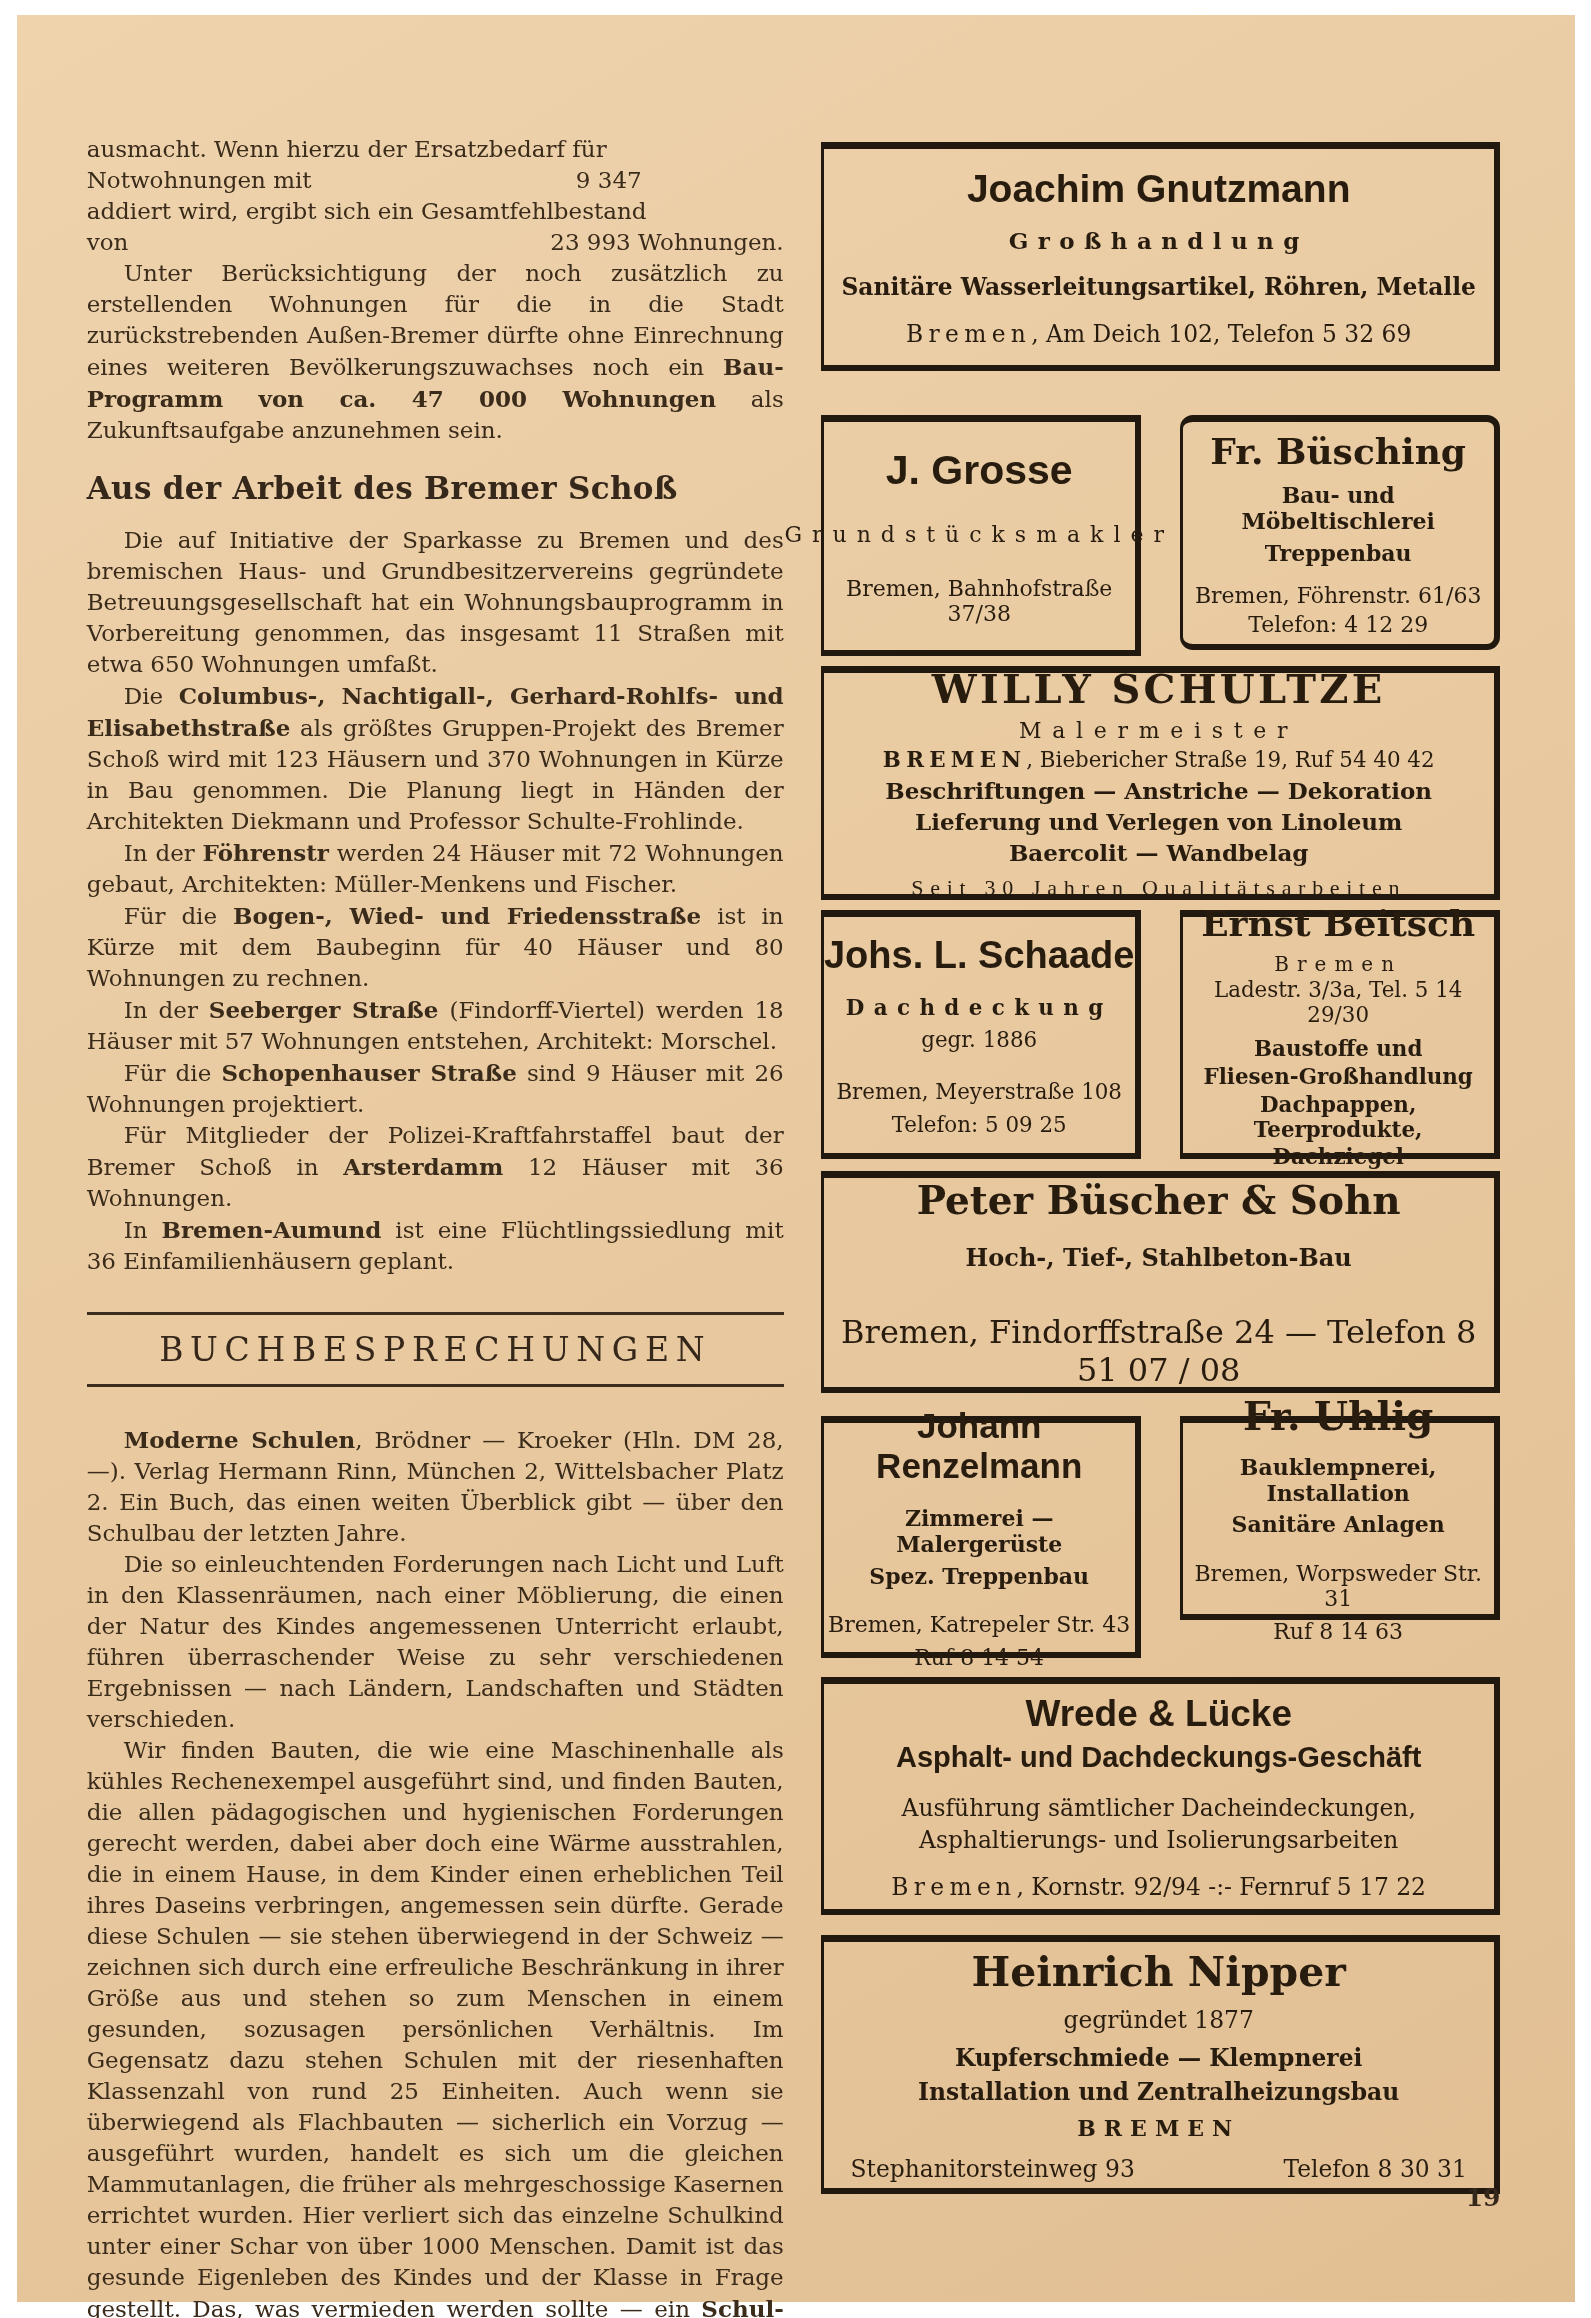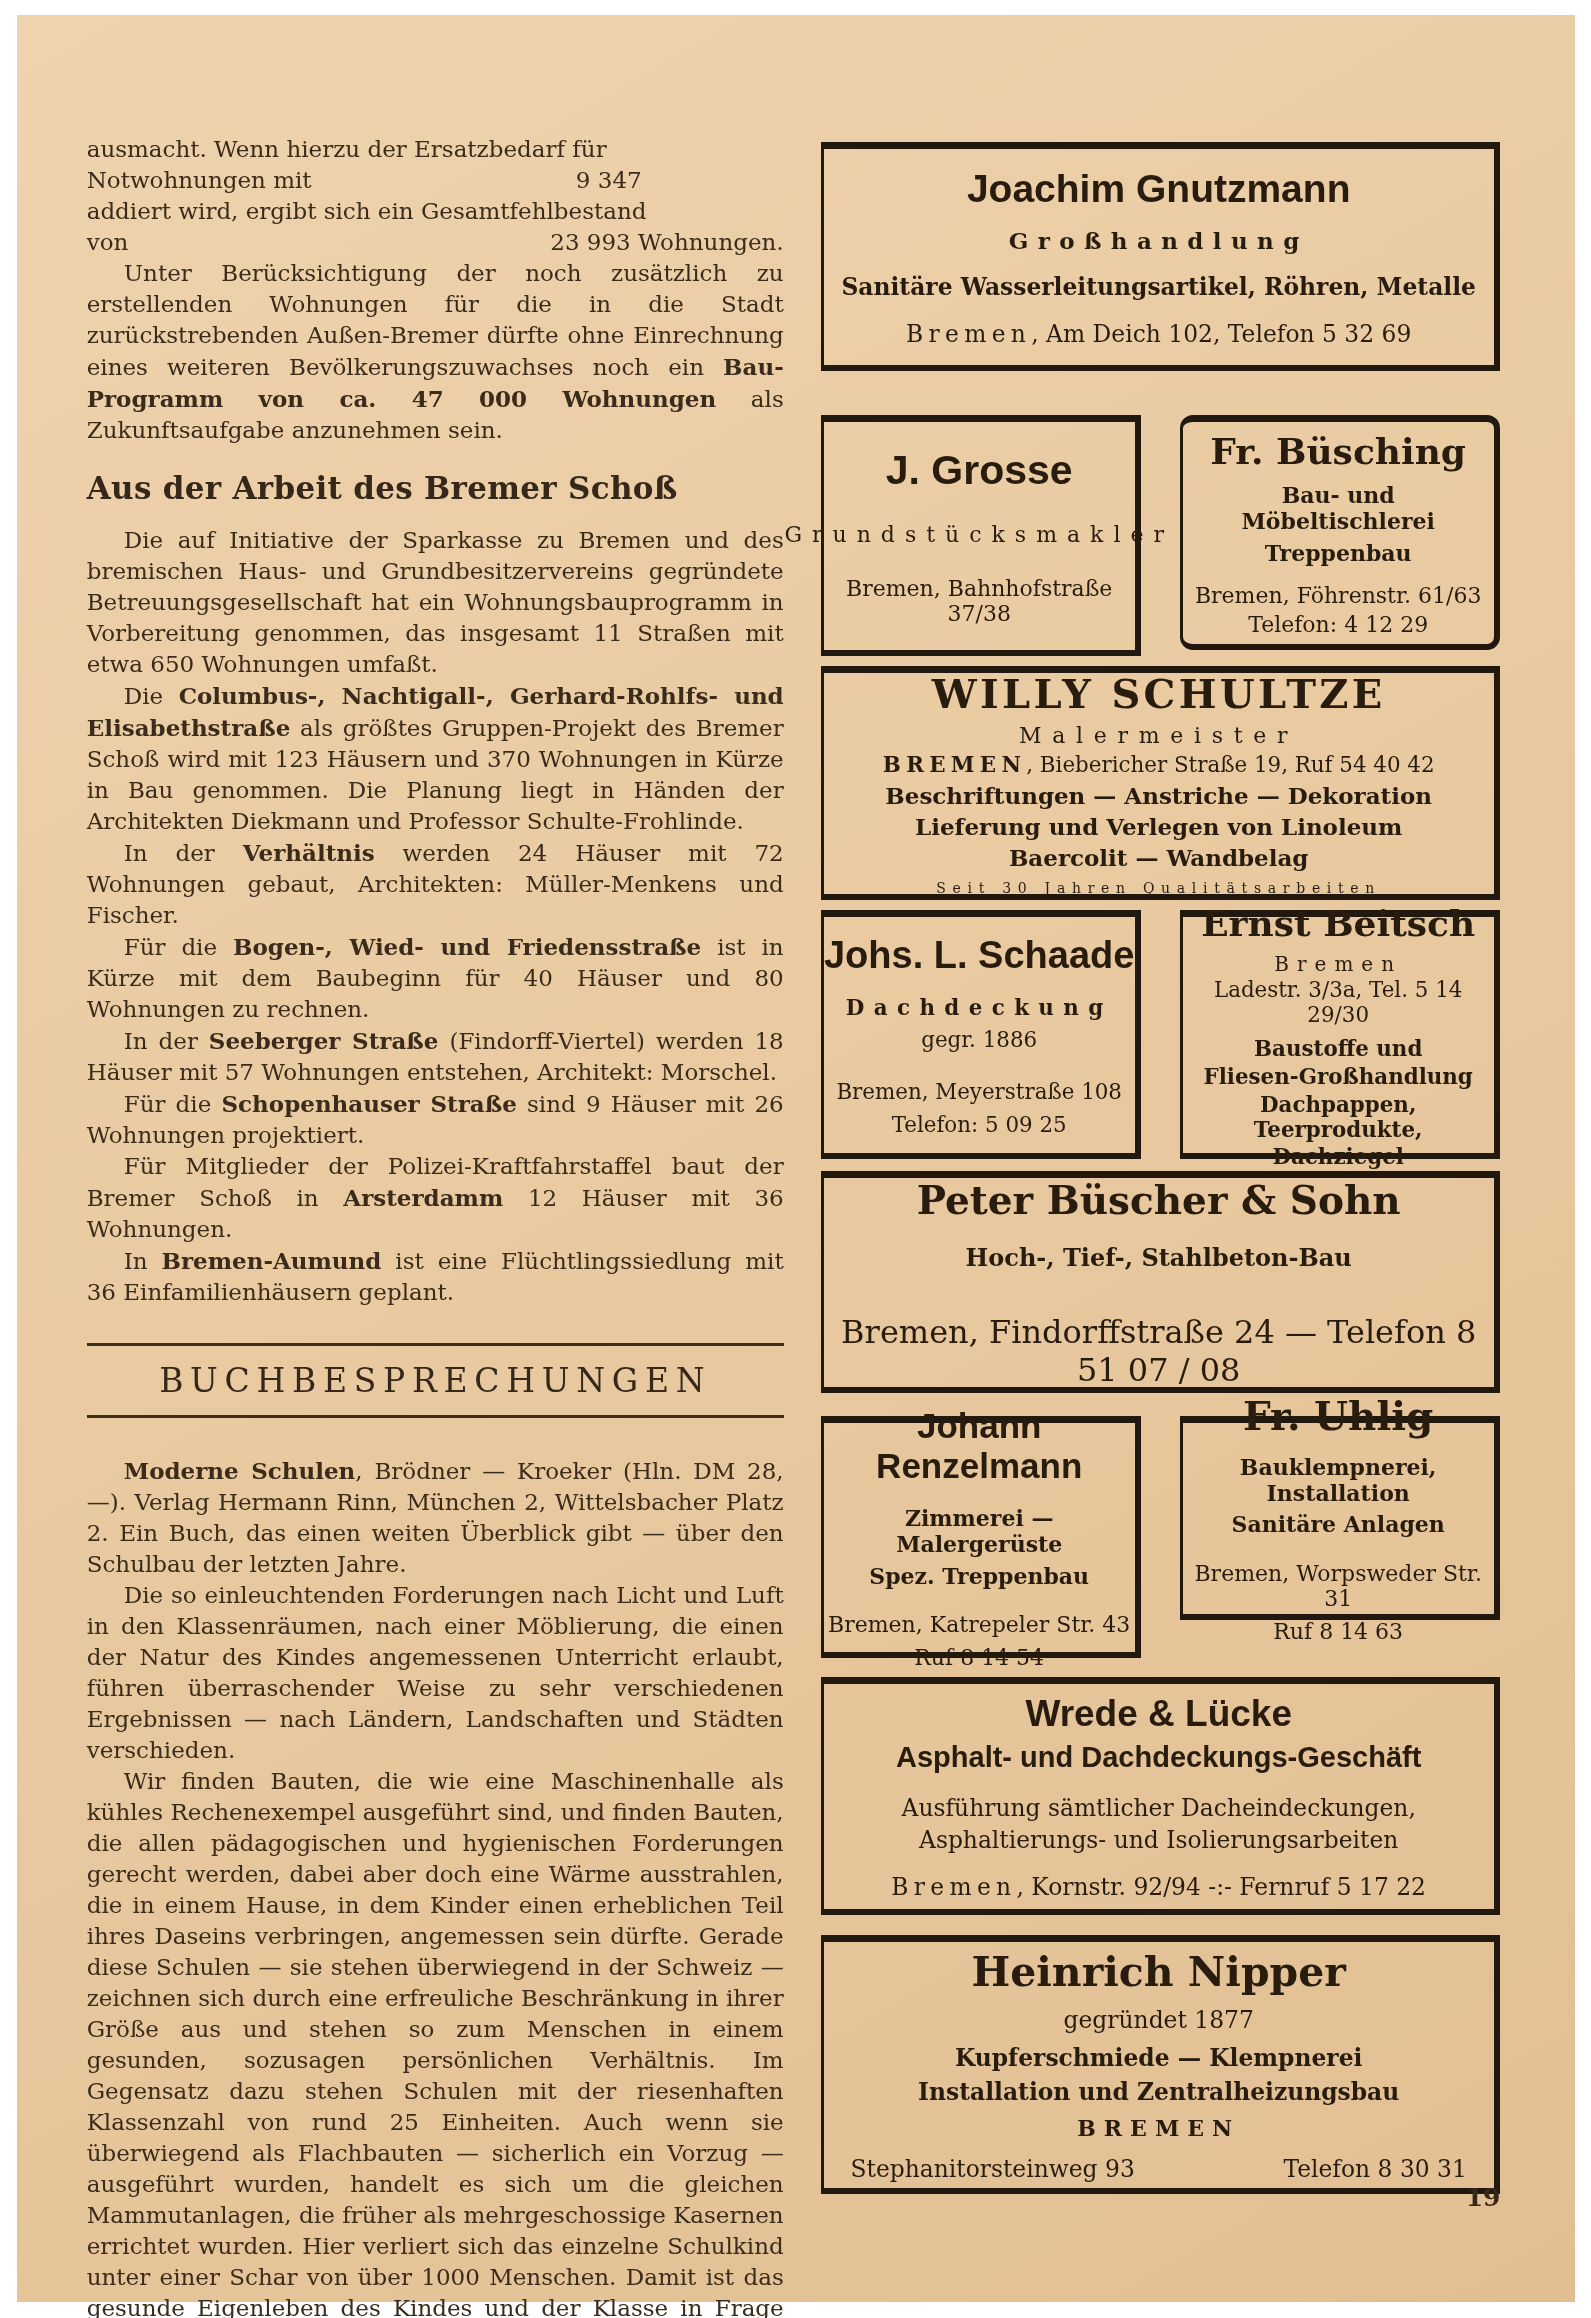--- a/index.html
+++ b/index.html
@@ -44,21 +44,21 @@
   #ad-buesching .l3{font-size:22px;font-weight:bold;margin-bottom:17.4px;}
   #ad-buesching .l4{font-size:22px;margin-bottom:4px;}
   #ad-buesching .l5{font-size:22px;}
   #ad-schultze{height:234px;margin-bottom:10.7px;padding:6.7px 0;}
   #ad-schultze .l1{font-size:40px;letter-spacing:3.3px;margin-bottom:5.3px;}
   #ad-schultze .l2{font-size:22px;letter-spacing:10.7px;margin-bottom:4px;}
   #ad-schultze .l3{font-size:21.4px;margin-bottom:5.3px;}
   #ad-schultze .l4{font-size:23px;font-weight:bold;margin-bottom:4px;}
   #ad-schultze .l5{font-size:23px;font-weight:bold;margin-bottom:4px;}
   #ad-schultze .l6{font-size:23px;font-weight:bold;margin-bottom:9.4px;}
-  #ad-schultze .l7{font-size:14px;letter-spacing:6.7px;}
+  #ad-schultze .l7{font-size:22px;letter-spacing:6.7px;font-family:Liberation Serif, serif;}
   #row2{margin-bottom:12px;}
   #ad-schaade{height:249px;}
   #ad-schaade .l1{font-size:38px;margin-bottom:17.4px;}
   #ad-schaade .l2{font-size:21.4px;font-weight:bold;letter-spacing:9.4px;margin-bottom:6.7px;}
   #ad-schaade .l3{font-size:21.4px;margin-bottom:27px;}
   #ad-schaade .l4{font-size:21.4px;margin-bottom:8px;}
   #ad-schaade .l5{font-size:21.4px;}
   #ad-beitsch{height:249px;}
   #ad-beitsch .l1{font-size:36px;margin-bottom:8px;}
   #ad-beitsch .l2{font-size:20px;letter-spacing:8px;margin-bottom:1.3px;}
@@ -119,21 +119,21 @@
         <span>23 993 Wohnungen.</span>
       </div>
     </div>
 
     <p class="para"><span>Unter Berücksichtigung der noch zusätzlich zu erstellenden Wohnungen für die in die Stadt zurückstrebenden Außen-Bremer dürfte ohne Einrechnung eines weiteren Bevölkerungszuwachses noch ein </span><b>Bau-Programm von ca. 47 000 Wohnungen</b><span> als Zukunftsaufgabe anzunehmen sein.</span></p>
 
     <div class="section-head">Aus der Arbeit des Bremer Schoß</div>
 
     <p class="para"><span>Die auf Initiative der Sparkasse zu Bremen und des bremischen Haus- und Grundbesitzervereins gegründete Betreuungsgesellschaft hat ein Wohnungsbauprogramm in Vorbereitung genommen, das insgesamt 11 Straßen mit etwa 650 Wohnungen umfaßt.</span></p>
     <p class="para"><span>Die </span><b>Columbus-, Nachtigall-, Gerhard-Rohlfs- und Elisabethstraße</b><span> als größtes Gruppen-Projekt des Bremer Schoß wird mit 123 Häusern und 370 Wohnungen in Kürze in Bau genommen. Die Planung liegt in Händen der Architekten Diekmann und Professor Schulte-Frohlinde.</span></p>
-    <p class="para"><span>In der </span><b>Verhältnis</b><span> werden 24 Häuser mit 72 Wohnungen gebaut, Architekten: Müller-Menkens und Fischer.</span></p>
+    <p class="para"><span>In der </span><b>Föhrenstr</b><span> werden 24 Häuser mit 72 Wohnungen gebaut, Architekten: Müller-Menkens und Fischer.</span></p>
     <p class="para"><span>Für die </span><b>Bogen-, Wied- und Friedensstraße</b><span> ist in Kürze mit dem Baubeginn für 40 Häuser und 80 Wohnungen zu rechnen.</span></p>
     <p class="para"><span>In der </span><b>Seeberger Straße</b><span> (Findorff-Viertel) werden 18 Häuser mit 57 Wohnungen entstehen, Architekt: Morschel.</span></p>
     <p class="para"><span>Für die </span><b>Schopenhauser Straße</b><span> sind 9 Häuser mit 26 Wohnungen projektiert.</span></p>
     <p class="para"><span>Für Mitglieder der Polizei-Kraftfahrstaffel baut der Bremer Schoß in </span><b>Arsterdamm</b><span> 12 Häuser mit 36 Wohnungen.</span></p>
     <p class="para"><span>In </span><b>Bremen-Aumund</b><span> ist eine Flüchtlingssiedlung mit 36 Einfamilienhäusern geplant.</span></p>
 
     <div class="buch-block">
       <div class="buch-title">BUCHBESPRECHUNGEN</div>
     </div>
 

